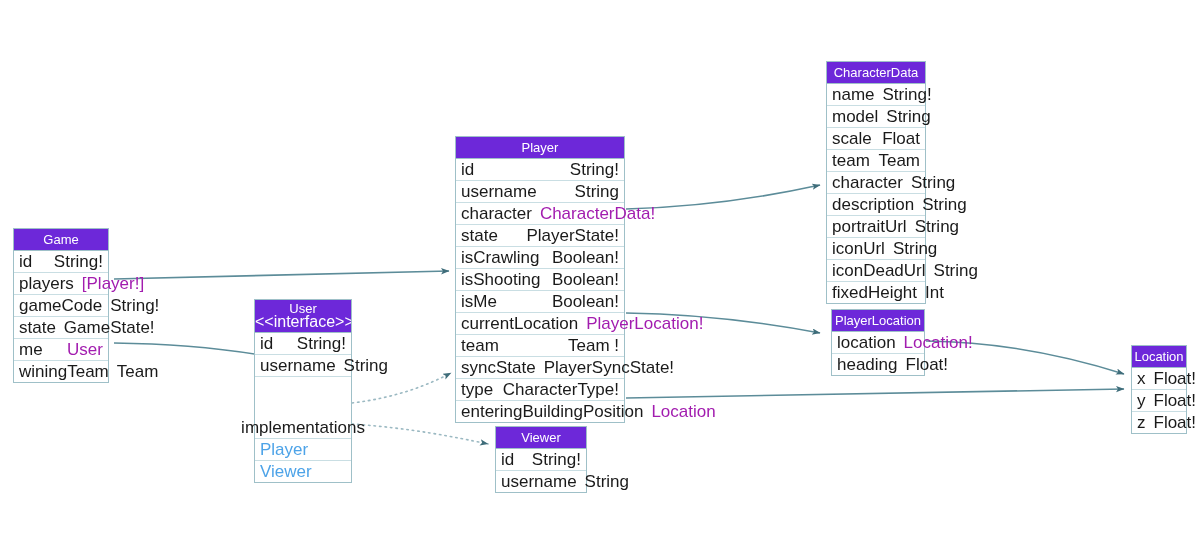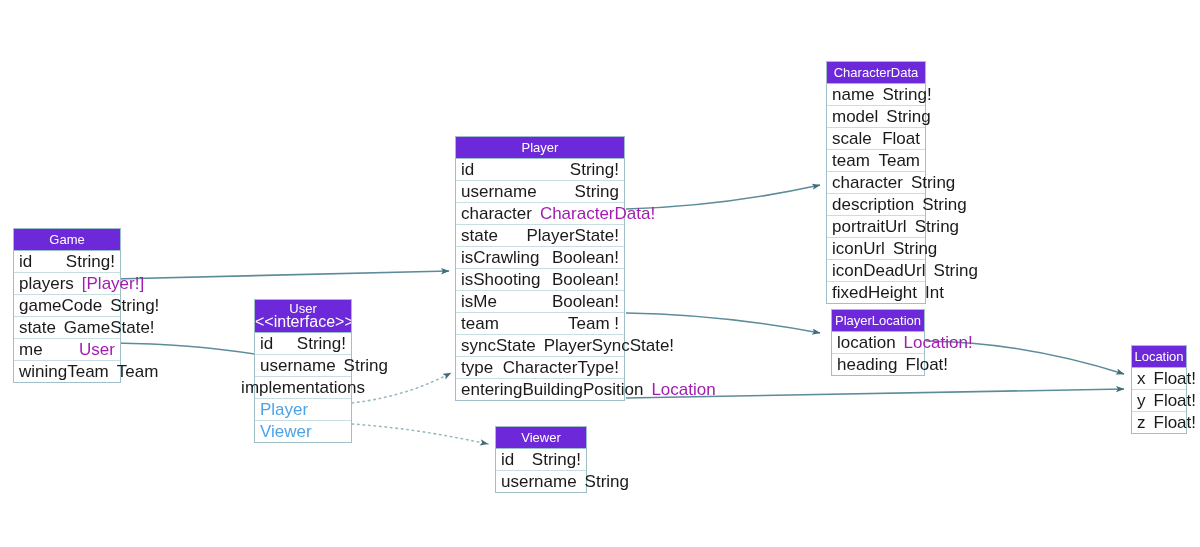--- a/index.html
+++ b/index.html
@@ -53,21 +53,21 @@
     padding:0 5px;
     font-size:17px;
     color:#1a1a1a;
     white-space:nowrap;
     background:#ffffff;
   }
   .row:last-child{border-bottom:none;}
   .row .fname{text-align:left;}
   .row .ftype{text-align:right;padding-left:8px;}
   .row .ftype.ref, .row .fname.ref{color:#a21caf;}
-  .row.impl-head{justify-content:center;color:#1a1a1a;}
+  .row.impl-head{justify-content:center;color:#1a1a1a;margin-top:40px;}
   .row.impl-item{justify-content:flex-start;color:#4da3e8;}
 </style>
 </head>
 <body>
 
 <div id="canvas">
 
   <svg class="edges" viewBox="0 0 1200 547">
     <defs>
       <marker id="arw" markerWidth="9" markerHeight="9" refX="8" refY="3.2" orient="auto" markerUnits="userSpaceOnUse">
@@ -88,21 +88,21 @@
 
     <path d="M626,209 C700,207 770,196 820,185" fill="none" stroke="#5c8c99" stroke-width="1.6" marker-end="url(#arw)"></path>
 
     <path d="M626,313 C700,314 772,324 820,333" fill="none" stroke="#5c8c99" stroke-width="1.6" marker-end="url(#arw)"></path>
 
     <path d="M926,341 C1010,342 1080,360 1124,374" fill="none" stroke="#5c8c99" stroke-width="1.6" marker-end="url(#arw)"></path>
 
     <path d="M626,398 L1124,389" fill="none" stroke="#5c8c99" stroke-width="1.6" marker-end="url(#arw)"></path>
   </svg>
 
-  <div class="entity" style="left:13px;top:228px;width:108px;">
+  <div class="entity" style="left:13px;top:228px;width:96px;">
     <div class="hdr">Game</div>
     <div class="row">
       <span class="fname">id</span>
       <span class="ftype">String!</span>
     </div>
     <div class="row">
       <span class="fname">players</span>
       <span class="ftype ref">[Player!]</span>
     </div>
     <div class="row">
@@ -171,20 +171,24 @@
     </div>
     <div class="row">
       <span class="fname">isShooting</span>
       <span class="ftype">Boolean!</span>
     </div>
     <div class="row">
       <span class="fname">isMe</span>
       <span class="ftype">Boolean!</span>
     </div>
     <div class="row">
+      <span class="fname">currentLocation</span>
+      <span class="ftype ref">PlayerLocation!</span>
+    </div>
+    <div class="row">
       <span class="fname">team</span>
       <span class="ftype">Team !</span>
     </div>
     <div class="row">
       <span class="fname">syncState</span>
       <span class="ftype">PlayerSyncState!</span>
     </div>
     <div class="row">
       <span class="fname">type</span>
       <span class="ftype">CharacterType!</span>

